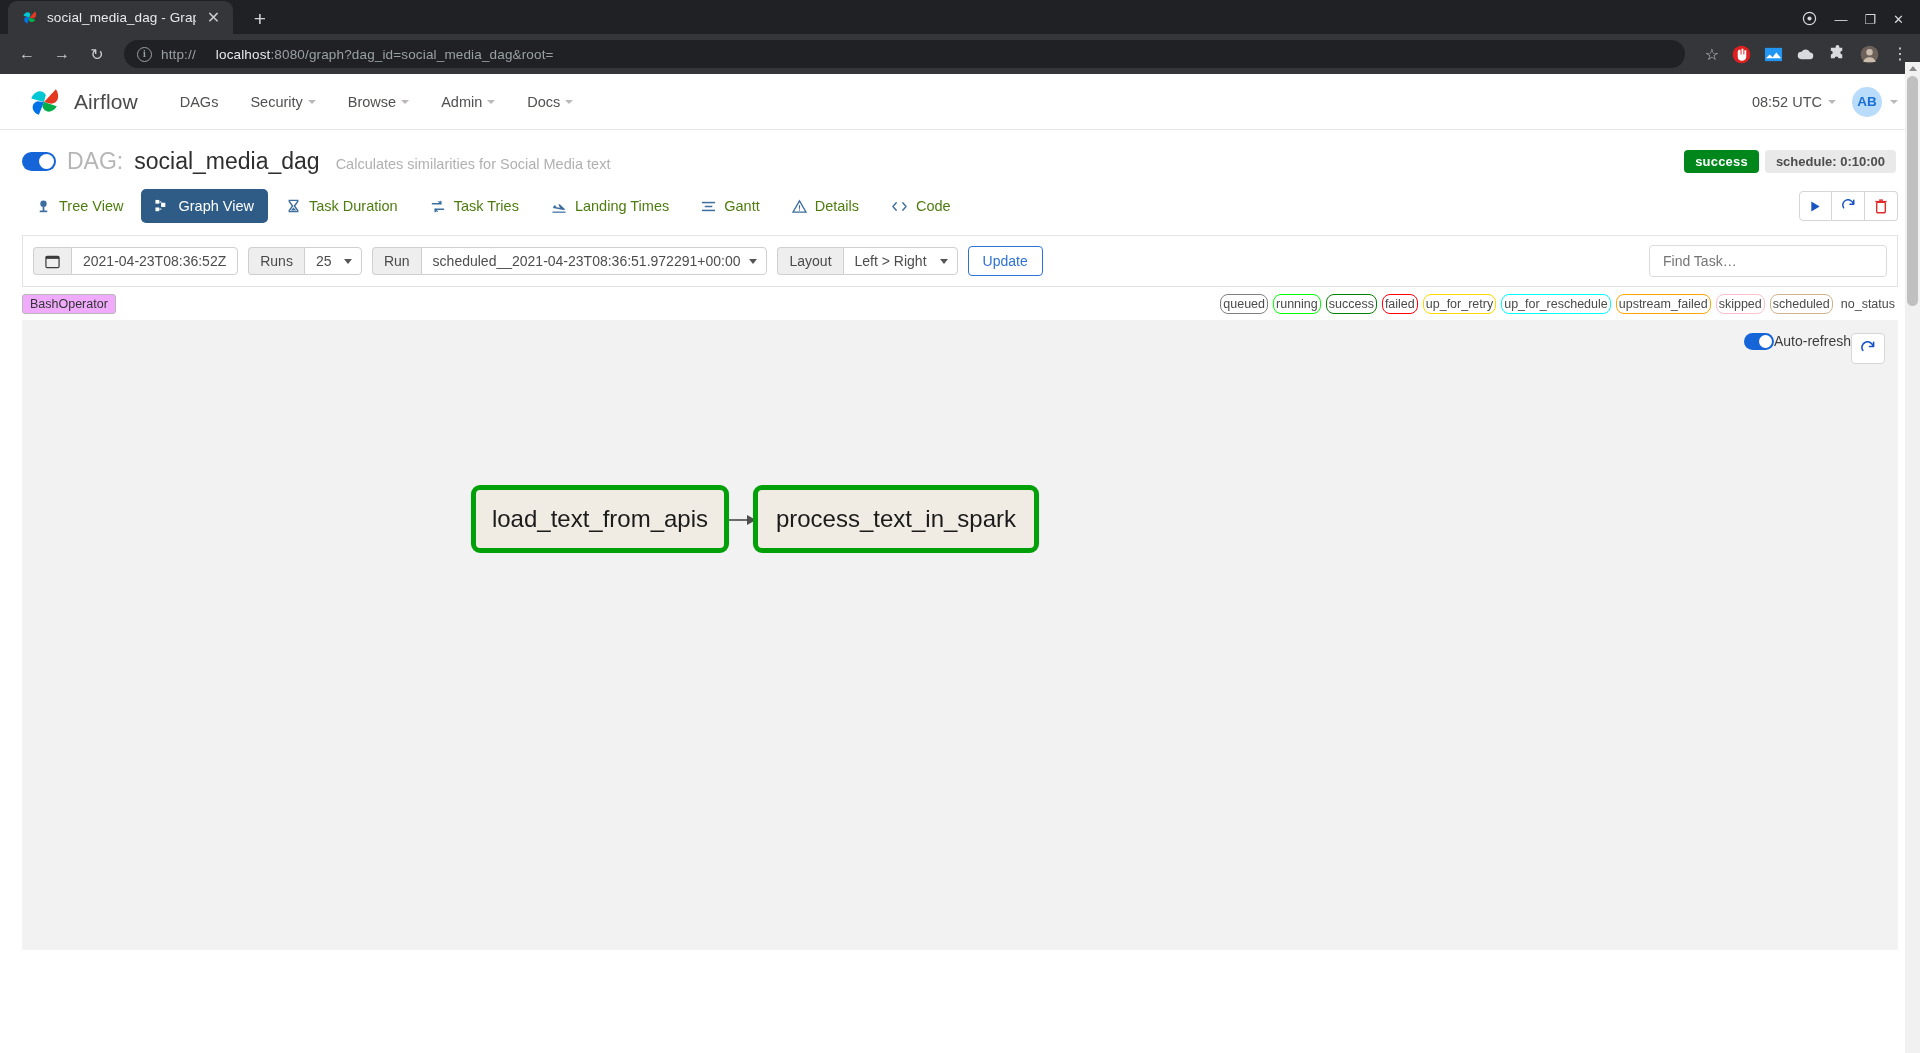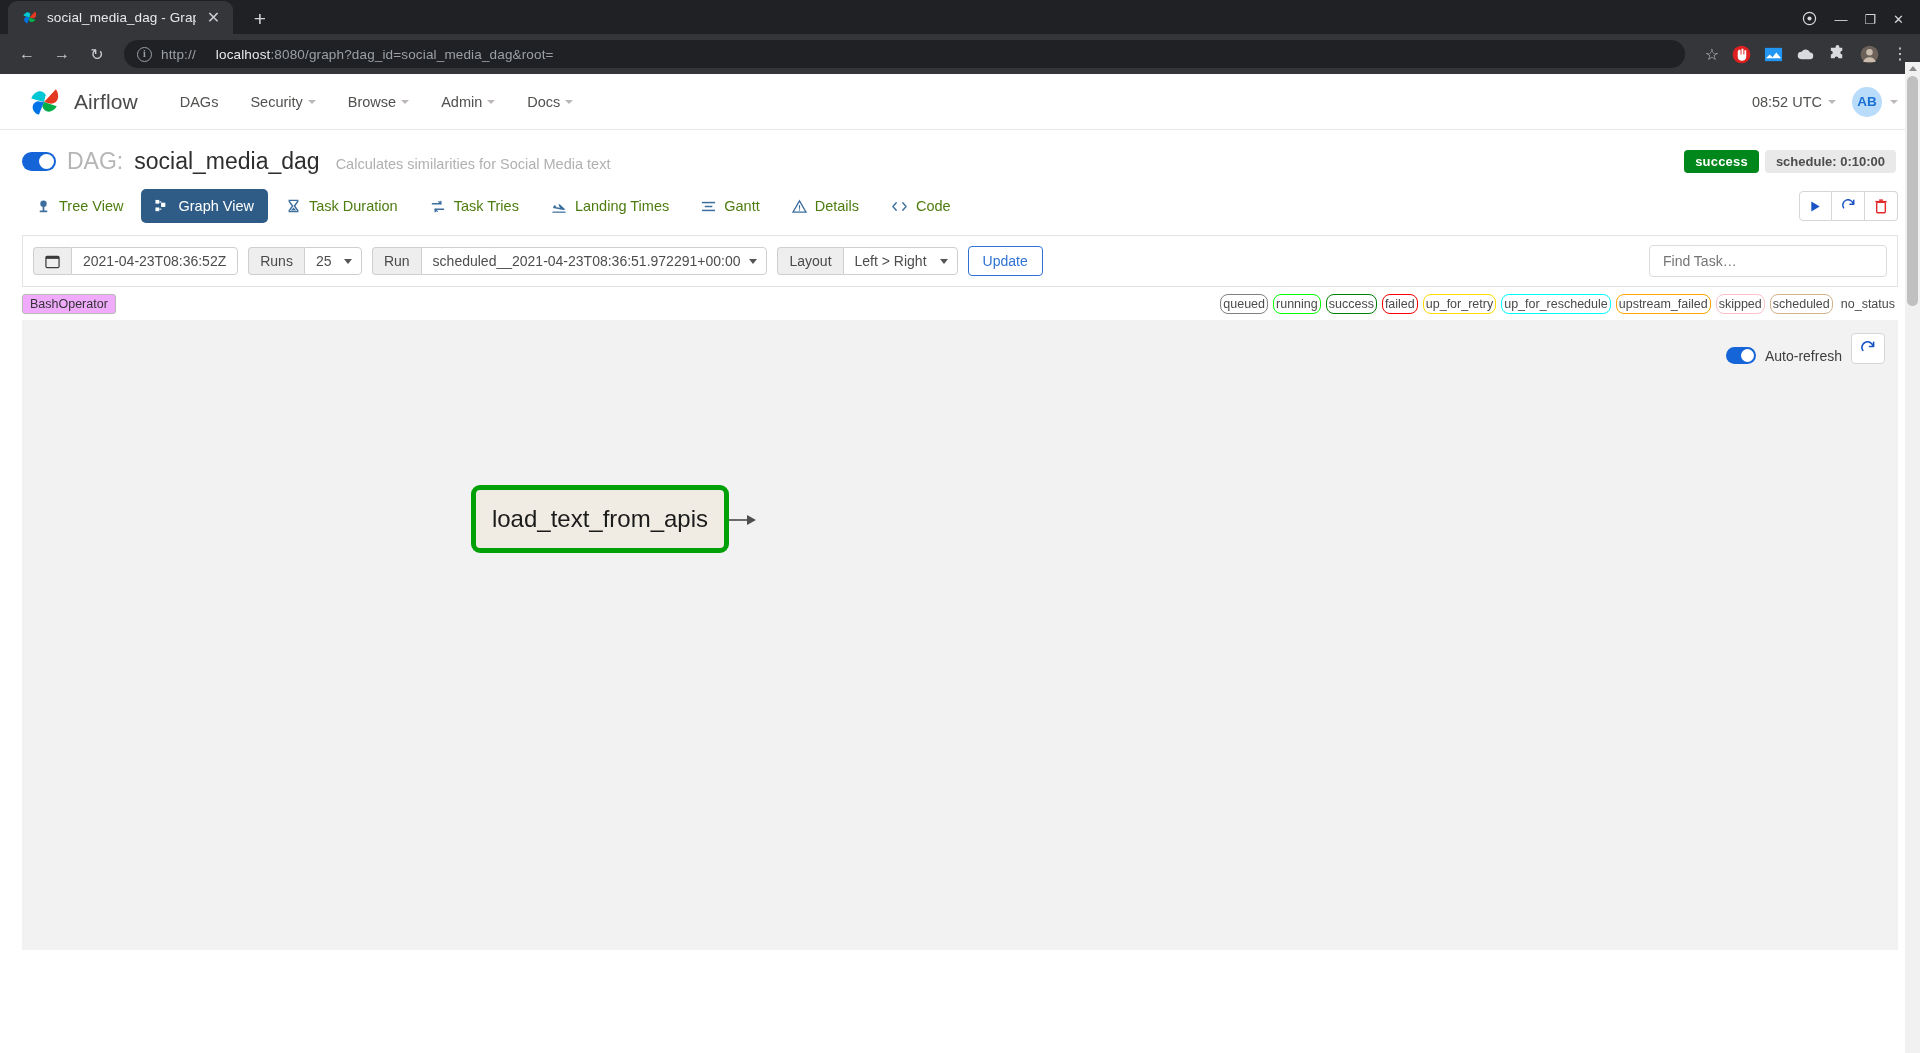--- a/index.html
+++ b/index.html
@@ -175,21 +175,21 @@
     border: 1.6px solid transparent; color: #4a4a4a; background: #fff;
   }
   .lg-plain { border-color: transparent; }
 
   
   .graph-wrap {
     margin: 0 22px; background: #f2f2f2; height: 630px; position: relative;
   }
   .ar-zone {
     position: absolute; right: 13px; top: 13px;
-    display: flex; align-items: flex-end; gap: 9px;
+    display: flex; align-items: flex-start; 
   }
   .toggle-sm {
     width: 30px; height: 17px; border-radius: 9px; background: #1565d8;
     position: relative; flex: none;
   }
   .toggle-sm::after {
     content: ""; position: absolute; right: 2px; top: 2px;
     width: 13px; height: 13px; border-radius: 50%; background: #fff;
   }
   .ar-label { font-size: 14px; color: #3d3d3d; }
@@ -485,20 +485,23 @@
     <div class="canvas-area">
       <svg class="edge" style="left:707px; top:190px;" width="30" height="20" viewBox="0 0 30 20">
         <path d="M0 10h19" stroke="#6b6b6b" stroke-width="2" fill="none"></path>
         <path d="M18 5l9 5-9 5z" fill="#4d4d4d"></path>
       </svg>
 
       <div class="node" style="left:449px; top:165px; width:258px; height:68px;">
         <span>load_text_from_apis</span>
       </div>
 
+      <div class="node" style="left:731px; top:165px; width:286px; height:68px;">
+        <span>process_text_in_spark</span>
+      </div>
     </div>
   </div>
 </div>
 
 <div style="position:fixed; right:0; top:62px; bottom:0; width:15px; background:#f1f1f1;">
   <div style="position:absolute; left:2px; top:14px; width:11px; height:230px; background:#c0c0c0; border-radius:6px;"></div>
   <div style="position:absolute; left:4px; top:4px; width:0; height:0; border-left:4px solid transparent; border-right:4px solid transparent; border-bottom:5px solid #8a8a8a;"></div>
 </div>
 
 </body></html>

